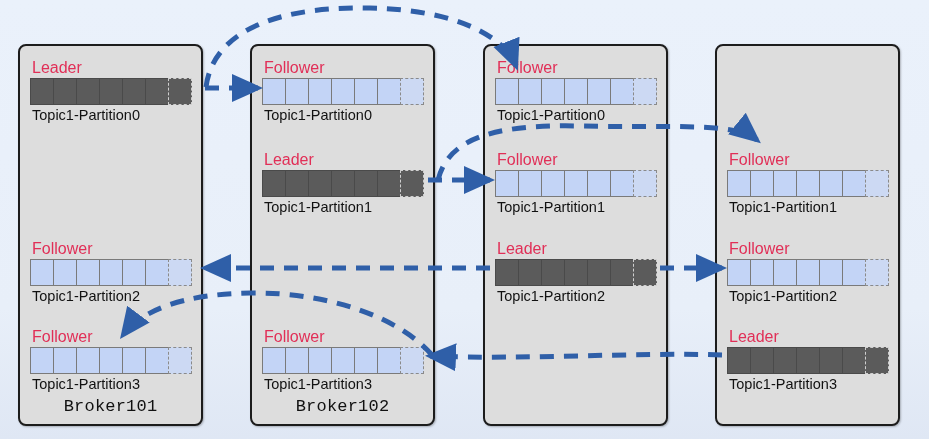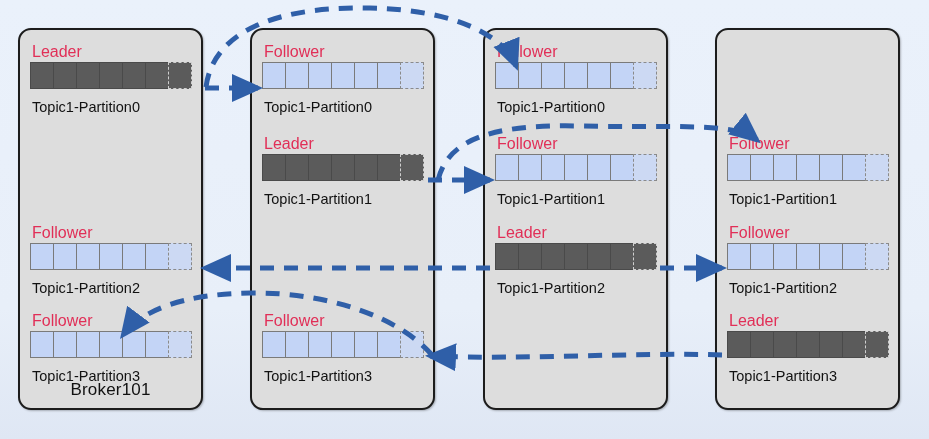--- a/index.html
+++ b/index.html
@@ -15,38 +15,39 @@
   }
   #stage {
     position: relative;
     width: 929px;
     height: 439px;
     background: linear-gradient(180deg, #eaf1fb 0%, #e8eff9 70%, #dfe7f4 100%);
   }
   
   .broker {
     position: absolute;
-    top: 28px;
+    top: 44px;
     width: 185px;
     height: 382px;
     background: #dddddd;
     border: 2px solid #1c1c1c;
-    border-radius: 13px;
+    border-radius: 8px;
     box-sizing: border-box;
     box-shadow: 1px 1px 2px rgba(0,0,0,0.25);
   }
   .broker-name {
     position: absolute;
     left: 0;
     right: 0;
     bottom: 8px;
     text-align: center;
     font-size: 17px;
     color: #111;
     letter-spacing: 0.2px;
+    font-family: Liberation Mono, monospace;
   }
   
   .slot {
     position: absolute;
     left: 10px;
     width: 165px;
     height: 68px;
   }
   .role {
     font-size: 16px;
@@ -72,21 +73,21 @@
   .leader   .cell { background: #5b5b5b; border-color: #4a4a4a; }
   .cell.tail {
     border-style: dashed;
     border-width: 1px;
   }
   .follower .cell.tail { background: #ccd9f3; border-color: #8a8a8a; }
   .leader   .cell.tail { background: #5b5b5b; border-color: #cfcfcf; }
   .ptitle {
     font-size: 14.5px;
     color: #111;
-    margin: 10px 0 0 2px;
+    margin: 2px 0 0 2px;
     line-height: 17px;
     white-space: nowrap;
   }
   
   #arrows {
     position: absolute;
     left: 0; top: 0;
     width: 929px; height: 439px;
     pointer-events: none;
   }
@@ -171,20 +172,21 @@
           <div class="cell"></div>
           <div class="cell"></div>
           <div class="cell"></div>
           <div class="cell"></div>
           <div class="cell"></div>
           <div class="cell"></div>
           <div class="cell tail"></div>
         </div>
         <div class="ptitle">Topic1-Partition3</div>
       </div>
+      <div class="broker-name">Broker102</div>
     </div>
     <div class="broker" style="left: 483px;">
       <div class="slot" style="top: 12px;">
         <div class="role">Follower</div>
         <div class="bar follower">
           <div class="cell"></div>
           <div class="cell"></div>
           <div class="cell"></div>
           <div class="cell"></div>
           <div class="cell"></div>

